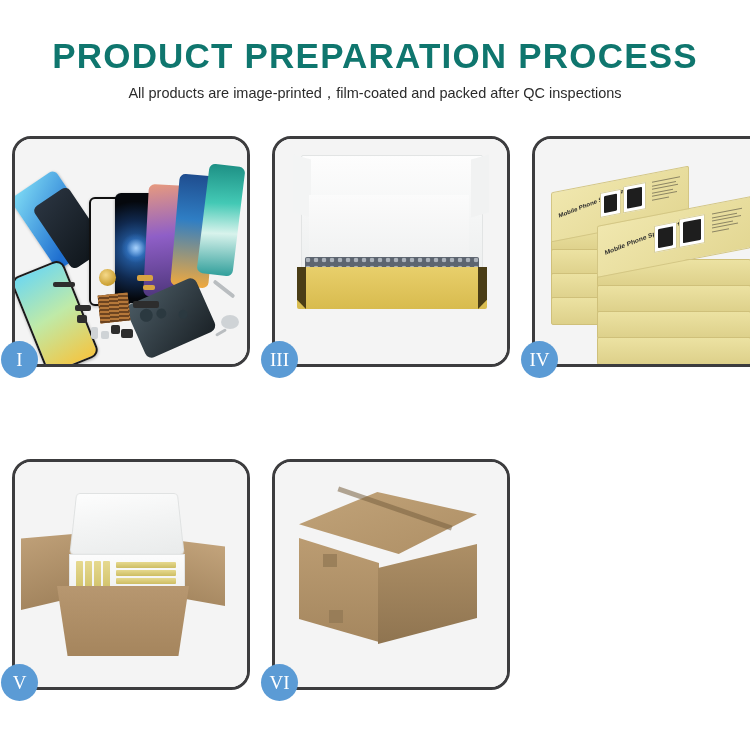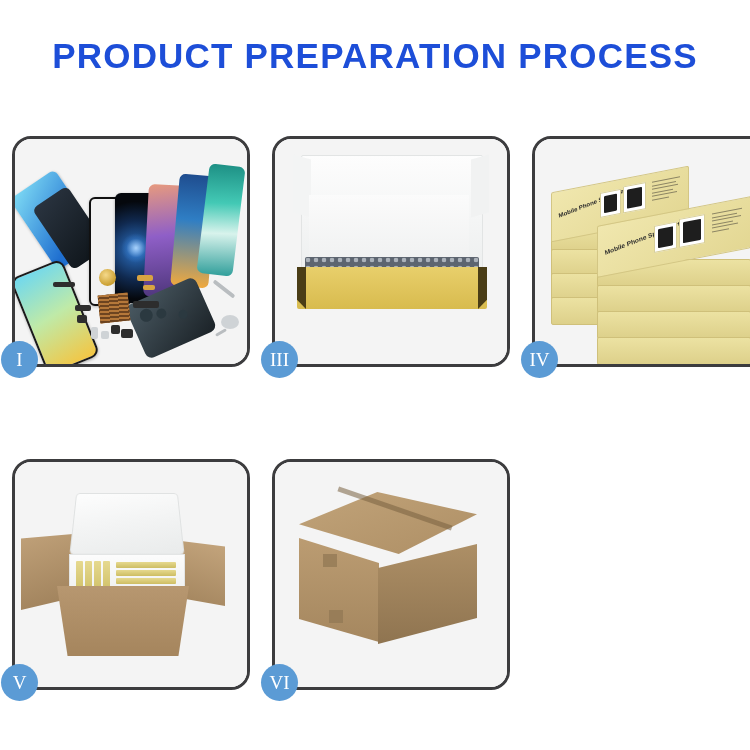--- a/index.html
+++ b/index.html
@@ -3,21 +3,21 @@
 <meta charset="utf-8">
 <style>
   html,body{margin:0;padding:0;}
   body{
     width:750px;height:750px;background:#ffffff;
     font-family:"Liberation Sans",sans-serif;
     overflow:hidden;position:relative;
   }
   .header{width:750px;text-align:center;padding-top:38px;}
   .title{
-    font-size:35px;font-weight:700;letter-spacing:1.2px;color:#1d4ed8;
+    font-size:35px;font-weight:700;letter-spacing:1.2px;color:#0f766e;
     line-height:1;white-space:nowrap;
   }
   .subtitle{
     font-size:14.5px;color:#2b2b2b;margin-top:13px;line-height:1;white-space:nowrap;
   }
   .grid{
     position:absolute;left:12px;top:136px;width:726px;
     display:grid;grid-template-columns:repeat(3,238px);
     grid-template-rows:231px 231px;column-gap:22px;row-gap:92px;
   }
@@ -142,20 +142,21 @@
     clip-path:polygon(0 24%,100% 0,100% 74%,0 100%);}
   .c6-seam{position:absolute;left:60px;top:44px;width:120px;height:5px;
     background:rgba(120,96,64,.55);transform:rotate(19deg);}
   .tape{position:absolute;background:rgba(146,120,84,.75);}
 </style>
 </head>
 <body>
 
 <div class="header">
   <div class="title">PRODUCT PREPARATION PROCESS</div>
+  <div class="subtitle">All products are image-printed，film-coated and packed after QC inspections</div>
 </div>
 
 <div class="grid">
 
   <div class="panel">
     <div class="panel-inner">
       <div class="ph ph1"></div>
       <div class="ph ph1b"></div>
       <div class="ph ph2"></div>
       <div class="ph ph3">

